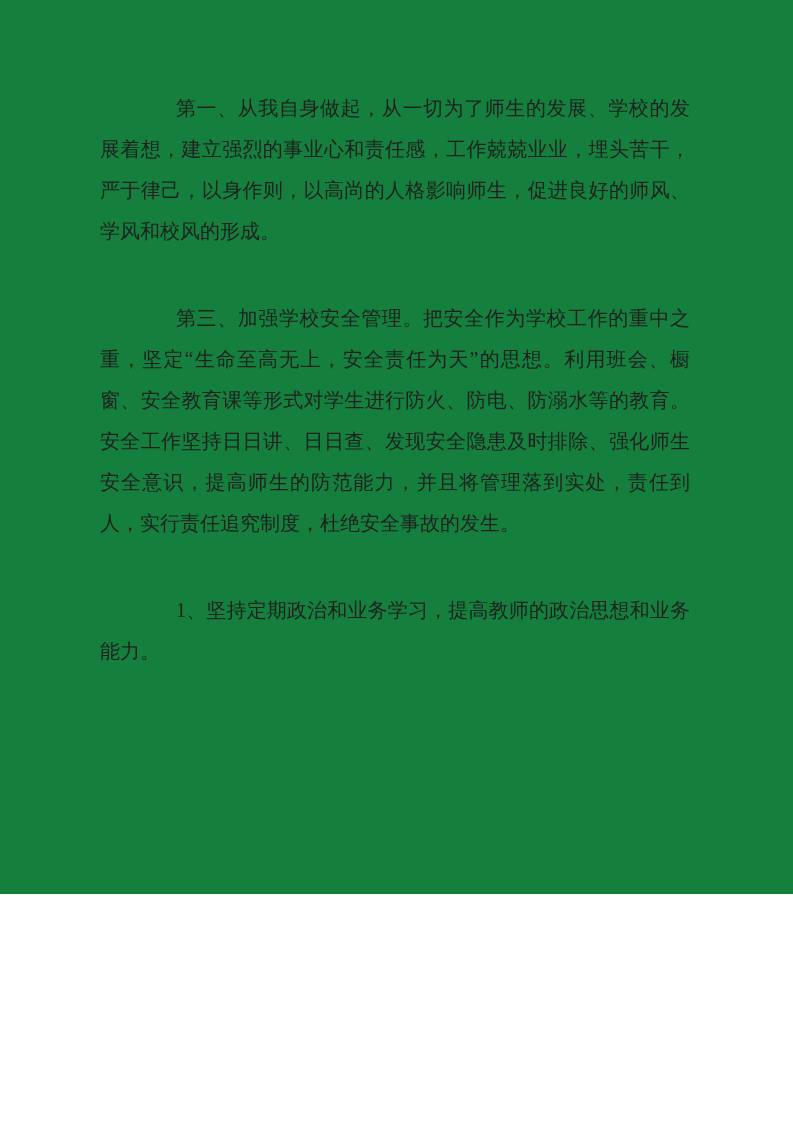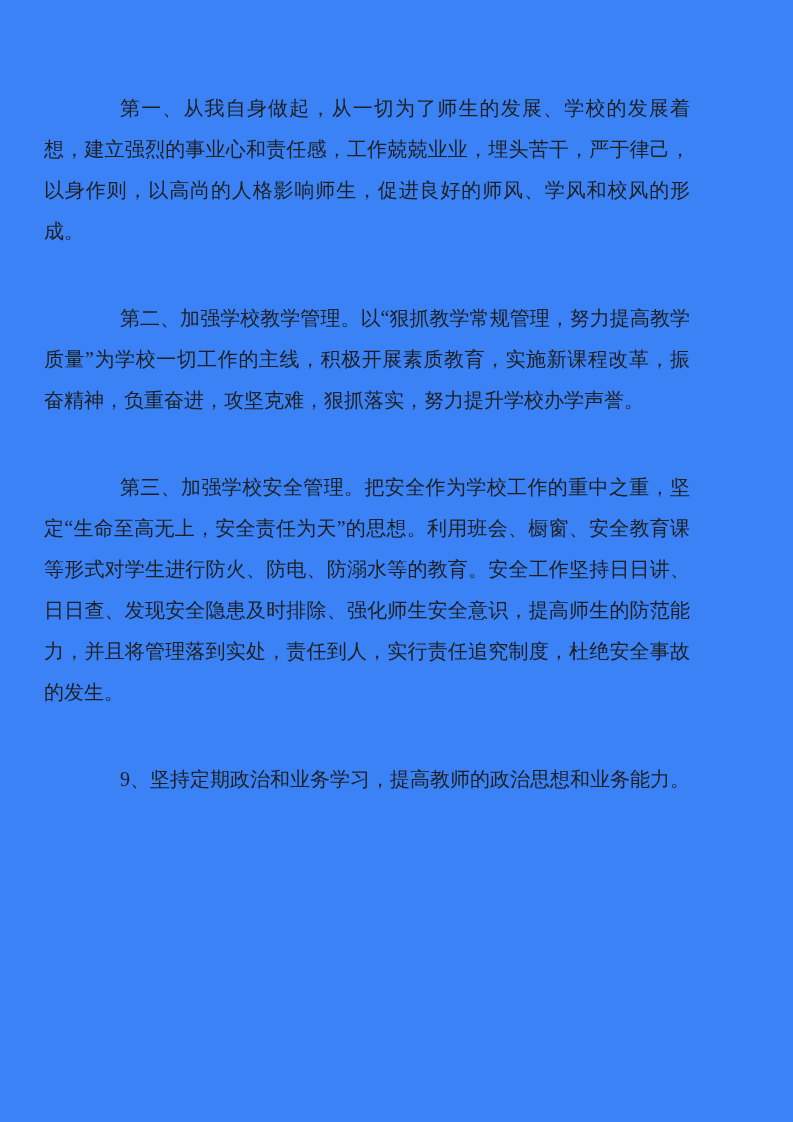--- a/index.html
+++ b/index.html
@@ -8,36 +8,35 @@
   }
   body {
     width: 793px;
     height: 1122px;
     background: #ffffff;
     overflow: hidden;
   }
   .doc-page {
     box-sizing: border-box;
     width: 793px;
-    height: 1122px;
-    background: #3b82f6;
-    padding: 88px 103px 0 44px;
+    height: 894px;
+    background: #15803d;
+    padding: 88px 103px 0 100px;
   }
   .doc-page p {
     margin: 0 0 46px 0;
     font-family: "Liberation Serif", "DejaVu Serif", serif;
     font-size: 20px;
     line-height: 41px;
     color: #1f1f1f;
     text-align: justify;
     text-indent: 76px;
     word-break: break-all;
   }
 </style>
 </head>
 <body>
 
 <div class="doc-page">
   <p>第一、从我自身做起，从一切为了师生的发展、学校的发展着想，建立强烈的事业心和责任感，工作兢兢业业，埋头苦干，严于律己，以身作则，以高尚的人格影响师生，促进良好的师风、学风和校风的形成。</p>
-  <p>第二、加强学校教学管理。以“狠抓教学常规管理，努力提高教学质量”为学校一切工作的主线，积极开展素质教育，实施新课程改革，振奋精神，负重奋进，攻坚克难，狠抓落实，努力提升学校办学声誉。</p>
   <p>第三、加强学校安全管理。把安全作为学校工作的重中之重，坚定“生命至高无上，安全责任为天”的思想。利用班会、橱窗、安全教育课等形式对学生进行防火、防电、防溺水等的教育。安全工作坚持日日讲、日日查、发现安全隐患及时排除、强化师生安全意识，提高师生的防范能力，并且将管理落到实处，责任到人，实行责任追究制度，杜绝安全事故的发生。</p>
-  <p>9、坚持定期政治和业务学习，提高教师的政治思想和业务能力。</p>
+  <p>1、坚持定期政治和业务学习，提高教师的政治思想和业务能力。</p>
 </div>
 
 </body></html>

